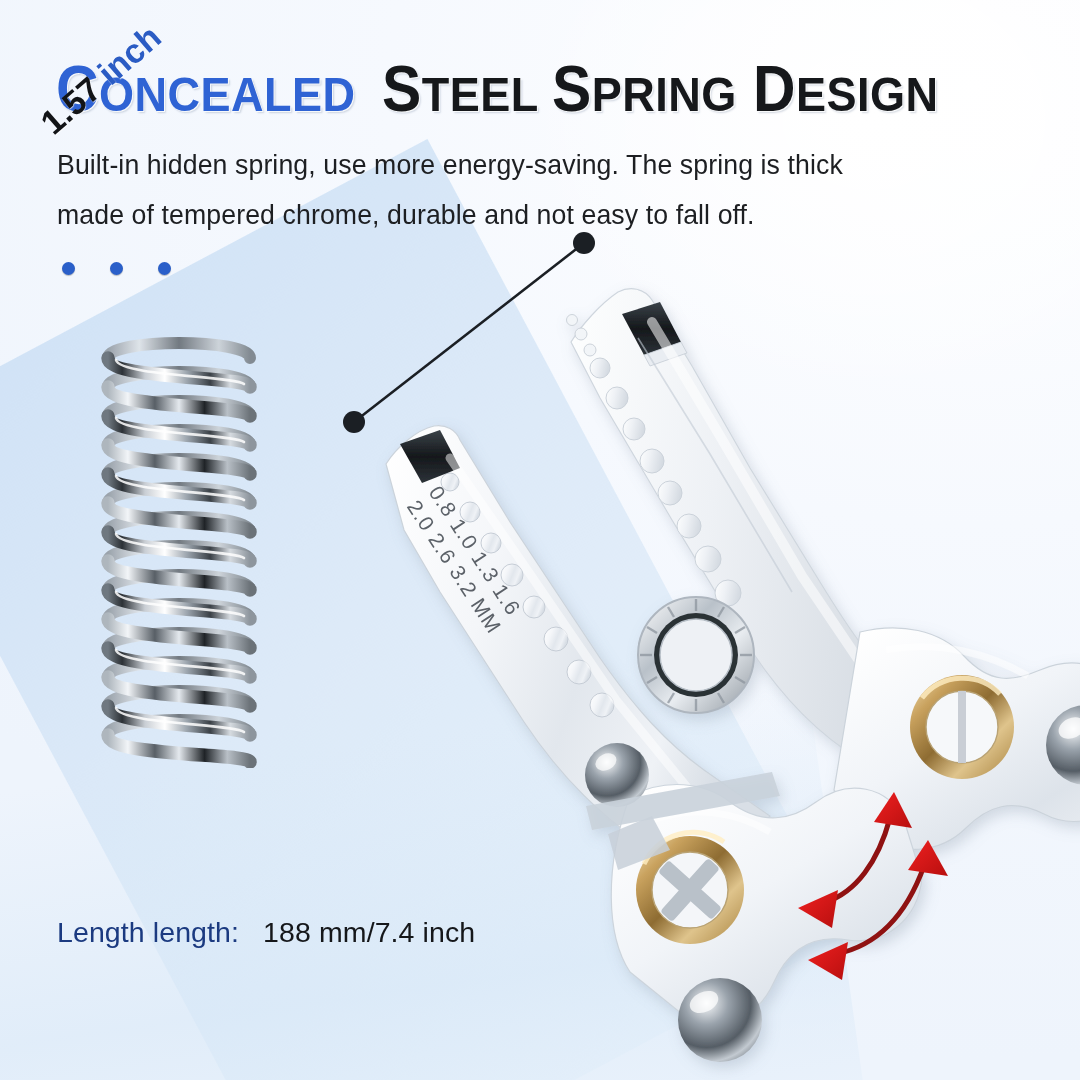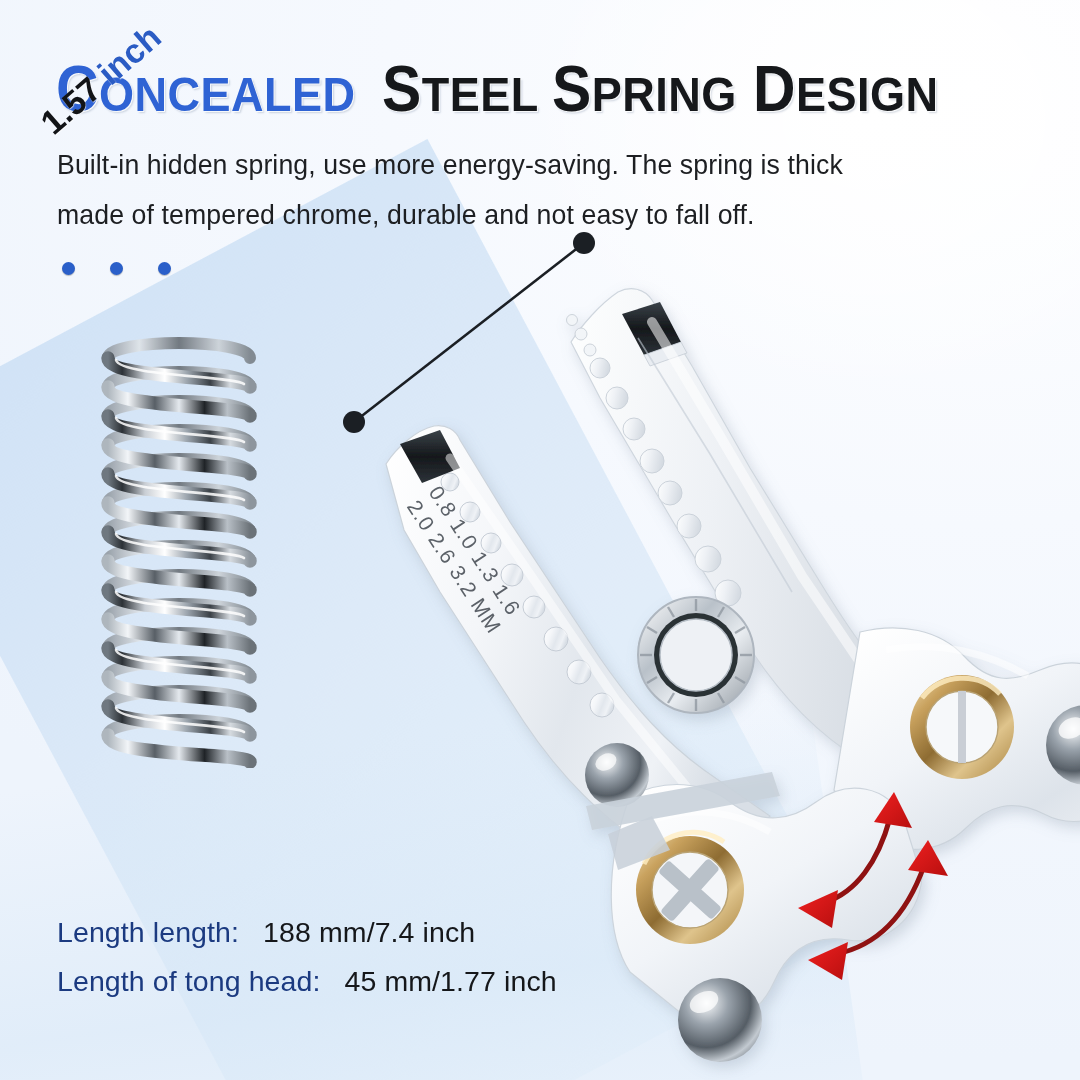--- a/index.html
+++ b/index.html
@@ -458,18 +458,15 @@
       <polygon points="248,70 268,106 228,100" fill="url(#redG)"></polygon>
       <polygon points="128,190 168,172 162,210" fill="url(#redG)"></polygon>
     </g>
   </svg>
 
 
   <div id="size-list">
     <span class="row">
       <span class="lbl">Length length:</span><span class="val"> 188 mm/7.4 inch</span>
     </span>
-    <span class="row">
-      <span class="lbl">Length of tong head:</span><span class="val"> 45 mm/1.77 inch</span>
-    </span>
   </div>
 
 </div>
 
 </body></html>

